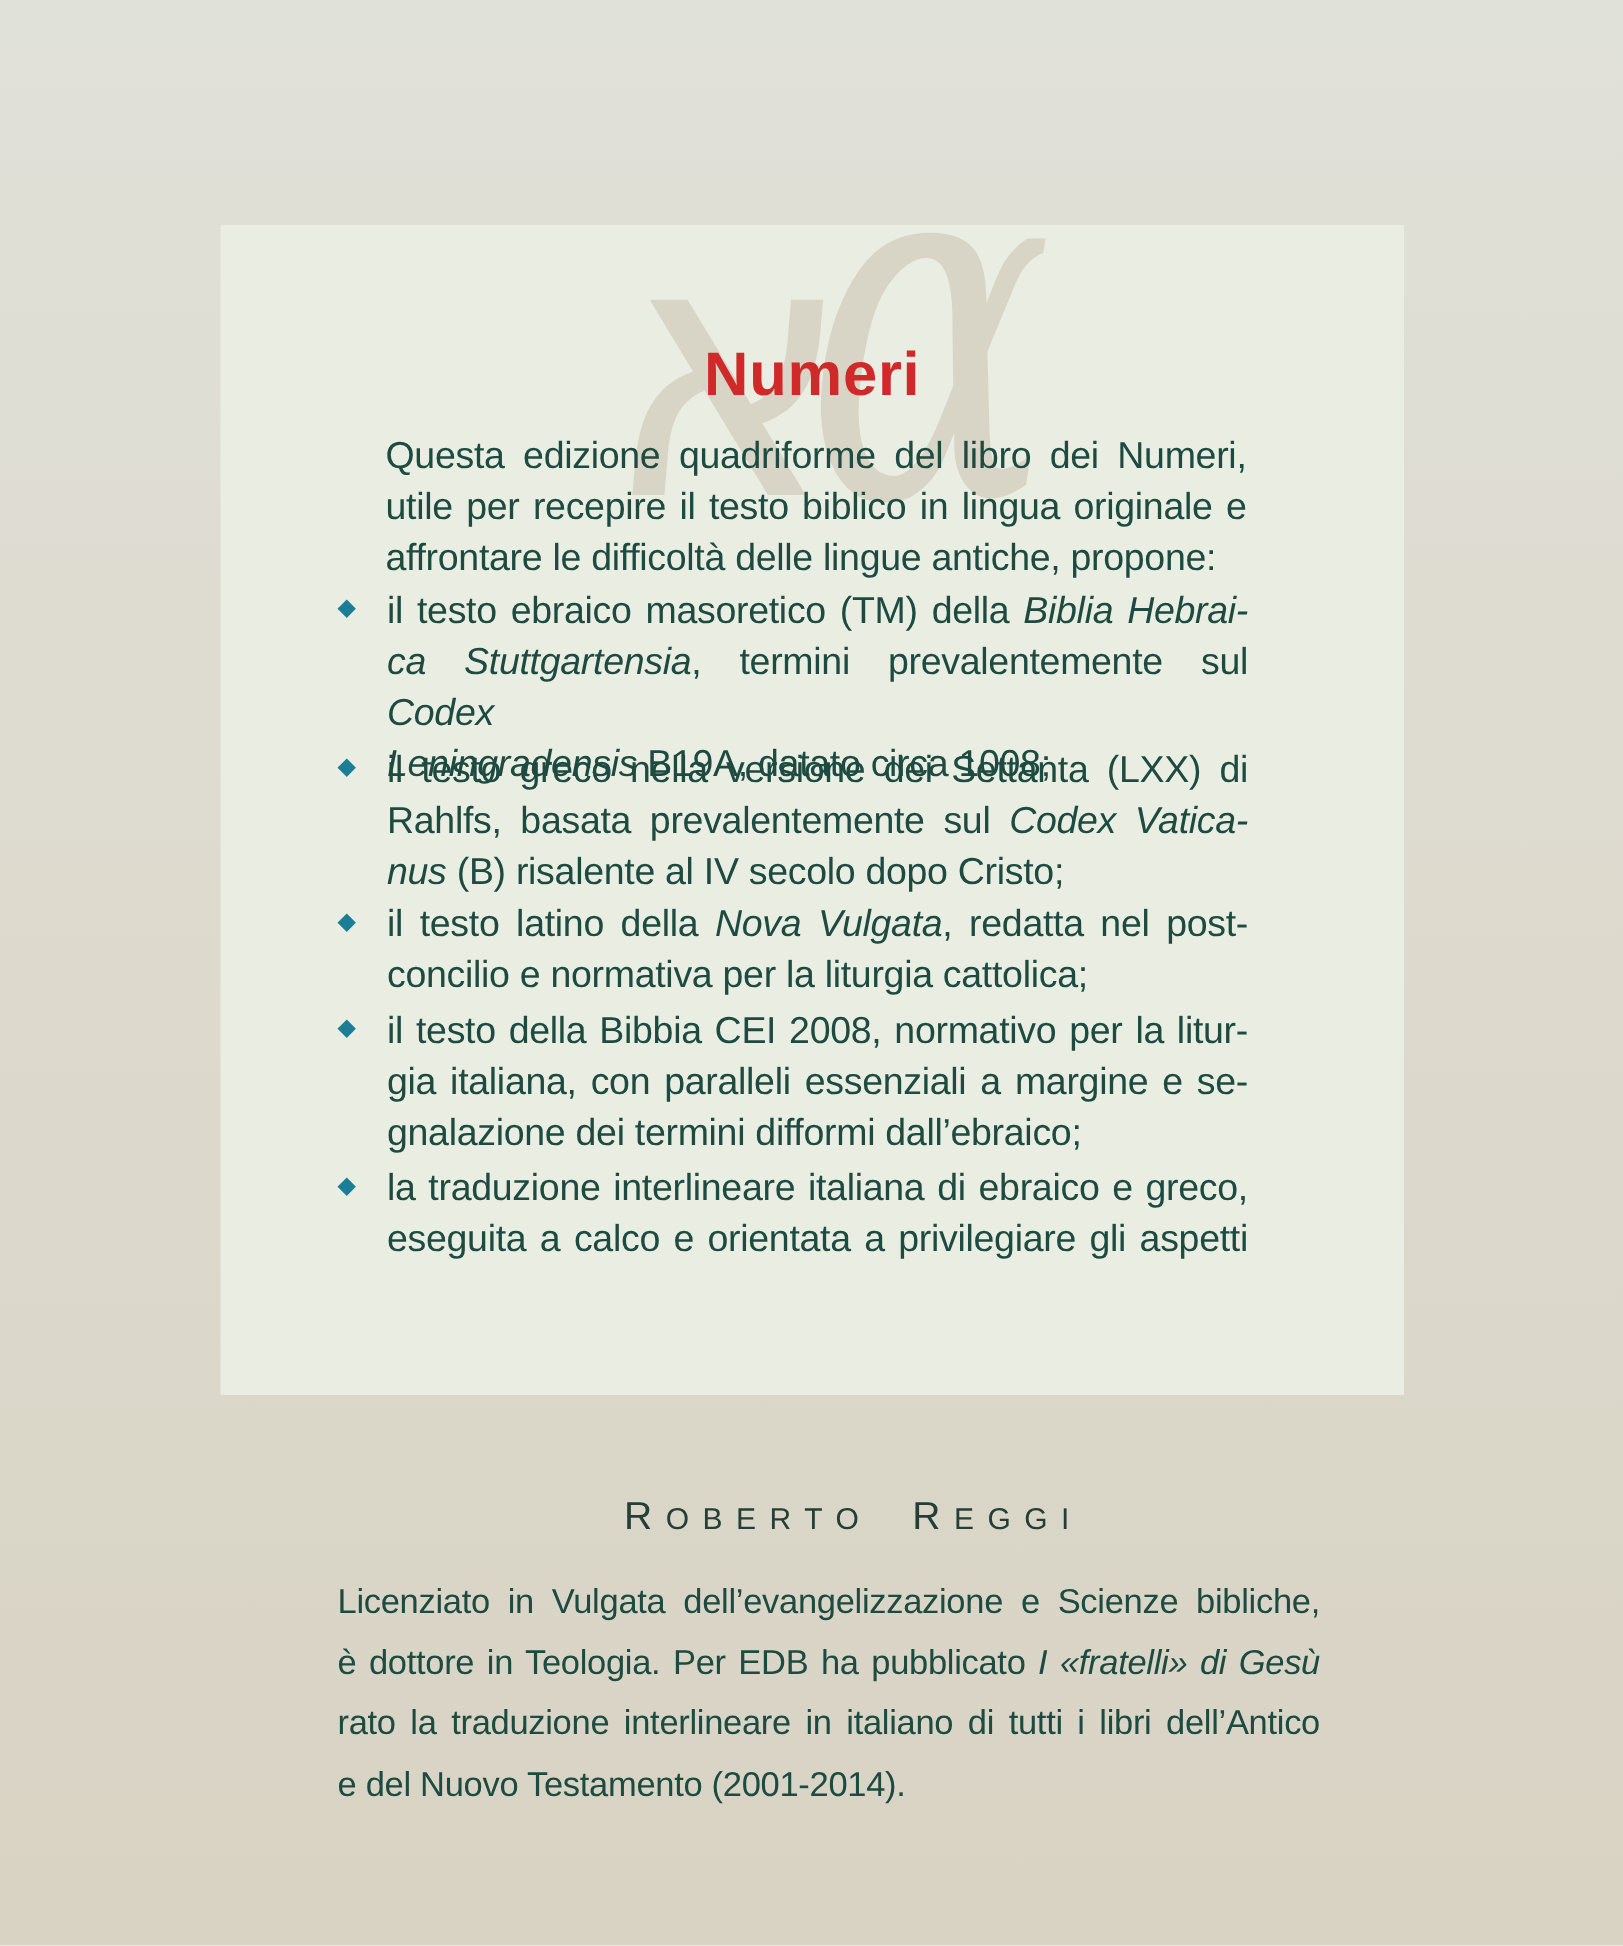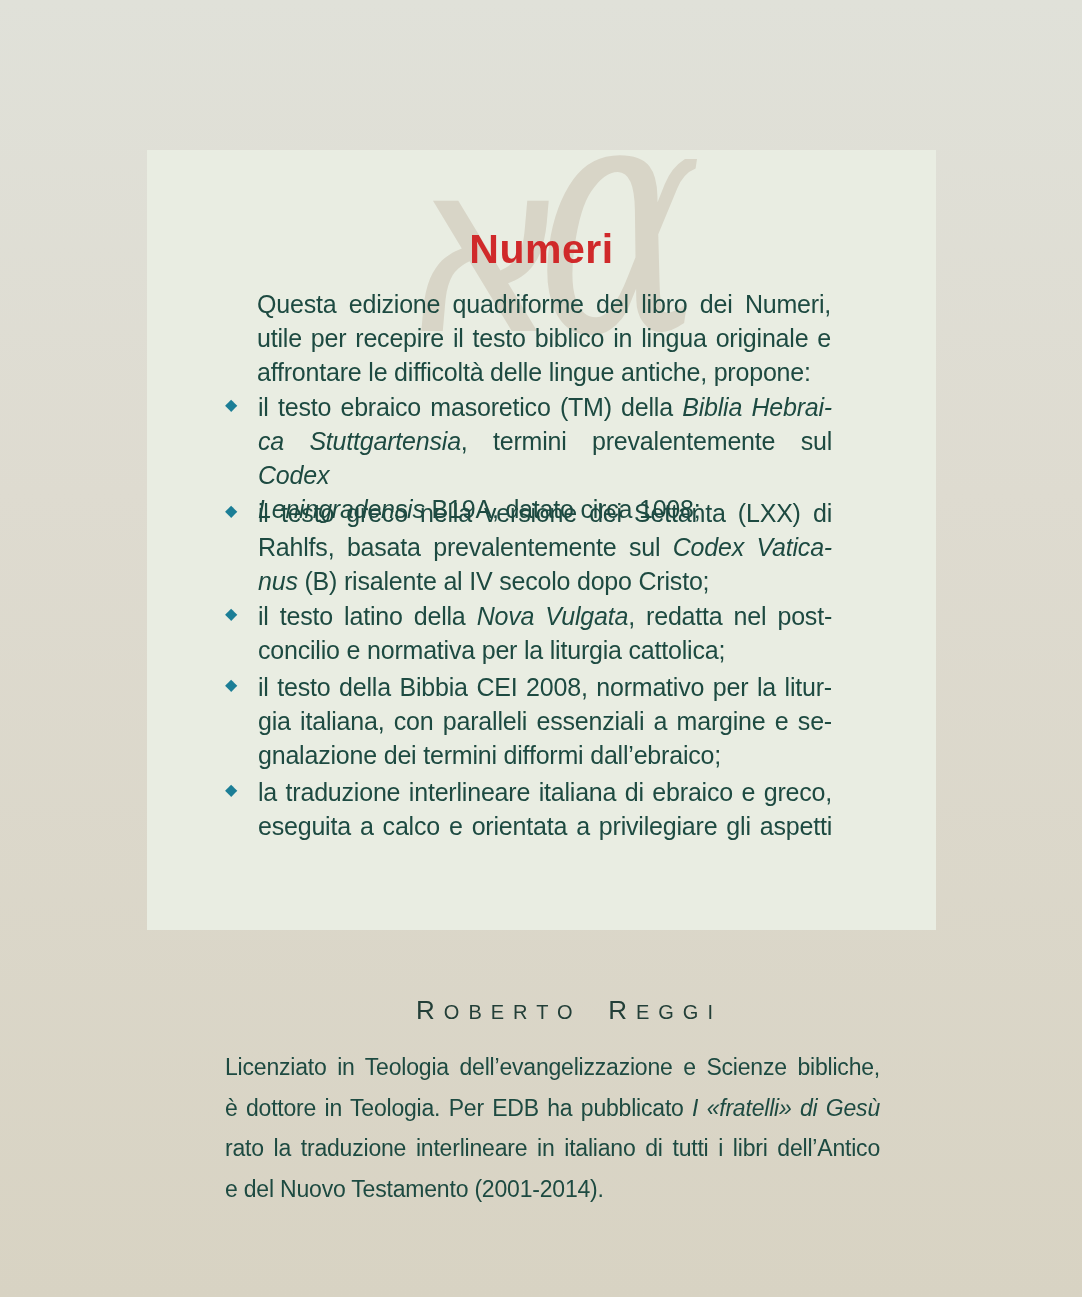--- a/index.html
+++ b/index.html
@@ -97,17 +97,17 @@
   <div class="bullet b5">
     <span class="diamond">◆</span>
     <div class="line jl"><span>la traduzione interlineare italiana di ebraico e greco,</span></div>
     <div class="line jl"><span>eseguita a calco e orientata a privilegiare gli aspetti</span></div>
   </div>
 </div>
 
 <div class="author"><span class="big">R</span><span>OBERTO </span><span class="big">R</span><span>EGGI</span></div>
 
 <div class="bio">
-  <div class="line jl"><span>Licenziato in Teologia dell’evangelizzazione e Scienze bibliche,</span></div>
+  <div class="line jl"><span>Licenziato in Vulgata dell’evangelizzazione e Scienze bibliche,</span></div>
   <div class="line jl"><span>è dottore in Teologia. Per EDB ha pubblicato </span><span class="it">I «fratelli» di Gesù</span></div>
   <div class="line jl"><span>rato la traduzione interlineare in italiano di tutti i libri dell’Antico</span></div>
   <div class="line"><span>e del Nuovo Testamento (2001-2014).</span></div>
 </div>
 
 </body></html>

